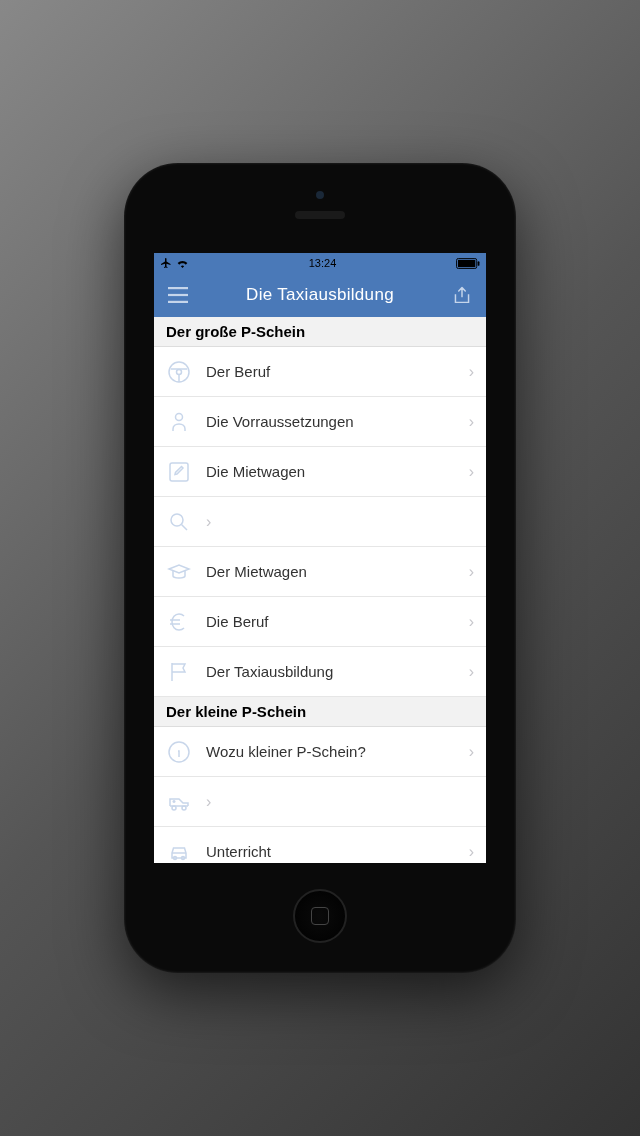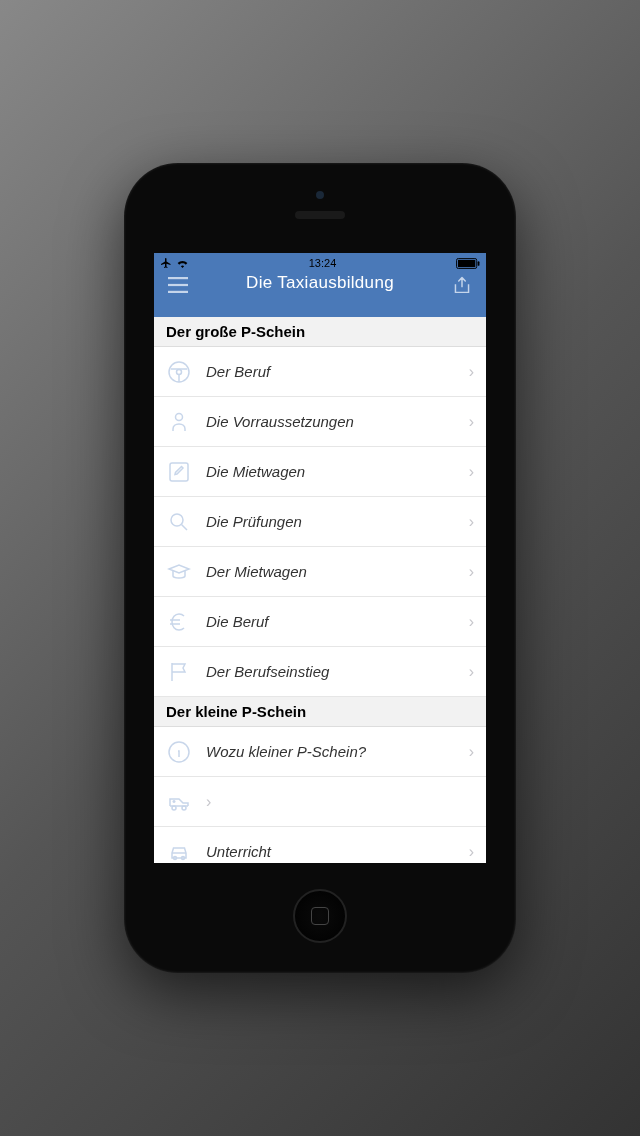--- a/index.html
+++ b/index.html
@@ -78,20 +78,21 @@
   padding: 0 6px;
   font-size: 11px;
   color: #000;
   font-weight: 500;
 }
 .status-left, .status-right { display: flex; align-items: center; gap: 4px; }
 .nav-bar {
   height: 44px;
   background: #4a79b8;
   display: flex;
+  align-items: center;
   justify-content: space-between;
   padding: 0 12px;
   color: #fff;
 }
 .nav-title {
   font-size: 17px;
   font-weight: 400;
   letter-spacing: 0.3px;
 }
 .hamburger, .share-icon {
@@ -129,21 +130,20 @@
   display: flex;
   align-items: center;
   justify-content: center;
   color: #c8d6ea;
 }
 .item-label {
   flex: 1;
   font-size: 15px;
   color: #333;
   font-weight: 400;
-  font-style: italic;
 }
 .chevron {
   color: #c7c7cc;
   font-size: 16px;
 }
 svg { display: block; }
 </style>
 </head>
 <body>
 
@@ -232,21 +232,20 @@
         <div class="chevron">›</div>
       </div>
 
       <div class="list-item">
         <div class="item-icon">
           <svg width="24" height="24" viewBox="0 0 24 24" fill="none" stroke="currentColor" stroke-width="1.5">
               <circle cx="10" cy="10" r="6"></circle>
               <path d="M14.5 14.5L20 20"></path>
             </svg>
         </div>
-        <div class="item-label">Die Prüfungen</div>
         <div class="chevron">›</div>
       </div>
 
       <div class="list-item">
         <div class="item-icon">
           <svg width="24" height="24" viewBox="0 0 24 24" fill="none" stroke="currentColor" stroke-width="1.5">
               <path d="M2 9l10-4 10 4-10 4L2 9z"></path>
               <path d="M6 11v5c0 1 3 2 6 2s6-1 6-2v-5"></path>
             </svg>
         </div>
@@ -263,21 +262,21 @@
         <div class="item-label">Die Beruf</div>
         <div class="chevron">›</div>
       </div>
 
       <div class="list-item">
         <div class="item-icon">
           <svg width="24" height="24" viewBox="0 0 24 24" fill="none" stroke="currentColor" stroke-width="1.5">
               <path d="M5 3v18M5 4h13l-2 4 2 4H5"></path>
             </svg>
         </div>
-        <div class="item-label">Der Berufseinstieg</div>
+        <div class="item-label">Der Taxiausbildung</div>
         <div class="chevron">›</div>
       </div>
 
       <div class="section-header">Der kleine P-Schein</div>
 
       <div class="list-item">
         <div class="item-icon">
           <svg width="24" height="24" viewBox="0 0 24 24" fill="none" stroke="currentColor" stroke-width="1.5">
               <circle cx="12" cy="12" r="10"></circle>
               <path d="M12 8h.01M11 11h1v6"></path>

